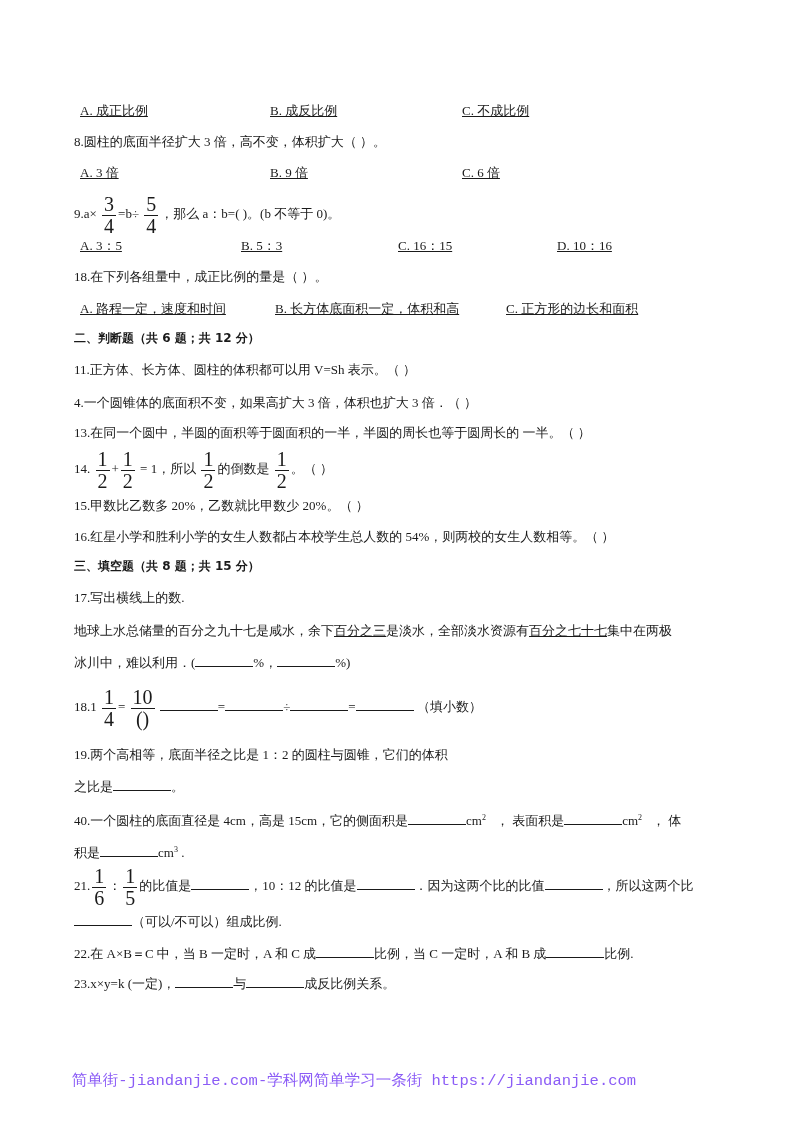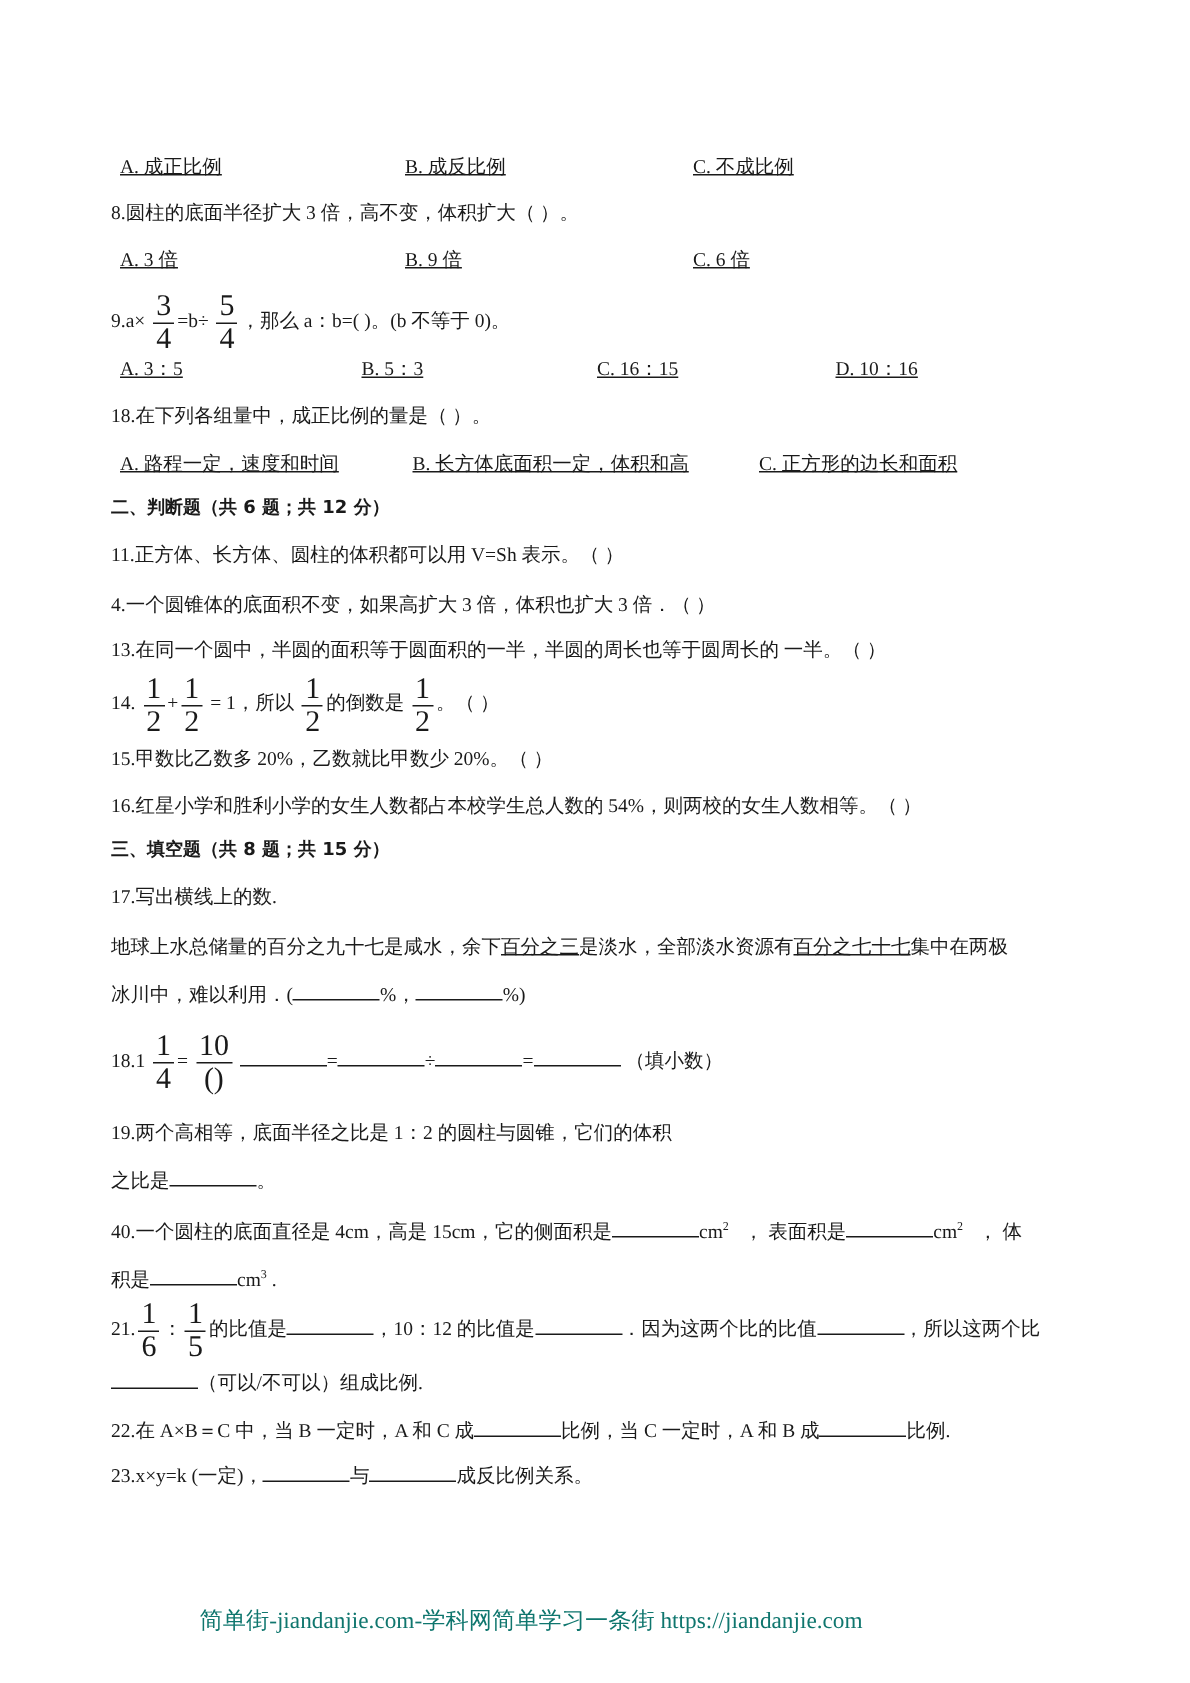--- a/index.html
+++ b/index.html
@@ -11,21 +11,21 @@
          font-family: "DejaVu Sans", "Liberation Sans", sans-serif; }
   .frac { display: inline-block; vertical-align: middle; text-align: center; line-height: 1; margin: 0 2px; }
   .frac .n { display: block; border-bottom: 1px solid #1a1a1a; padding: 0 1px; }
   .frac .d { display: block; }
   .frac.big { font-size: 20px; }
   .frac.big .n { padding: 0 2px 1px; }
   .blank { display: inline-block; width: 58px; border-bottom: 1px solid #1a1a1a; height: 12px; vertical-align: baseline; }
   .u { text-decoration: underline; margin-top: 36px; }
   sup { font-size: 8px; }
   .footer { position: absolute; left: 0; width: 708px; top: 1070px; text-align: center; font-size: 15.5px;
-            color: #0f766e; font-family: Liberation Serif, serif; }
+            color: #8b5cf6; font-family: Liberation Mono, monospace; }
 </style>
 </head>
 <body>
 
 <div class="opt" style="left:80px;top:102px">A. 成正比例</div>
 <div class="opt" style="left:270px;top:102px">B. 成反比例</div>
 <div class="opt" style="left:462px;top:102px">C. 不成比例</div>
 
 <div class="line" style="top:133px">8.圆柱的底面半径扩大 3 倍，高不变，体积扩大（    ）。</div>
 <div class="opt" style="left:80px;top:164px">A. 3 倍</div>

